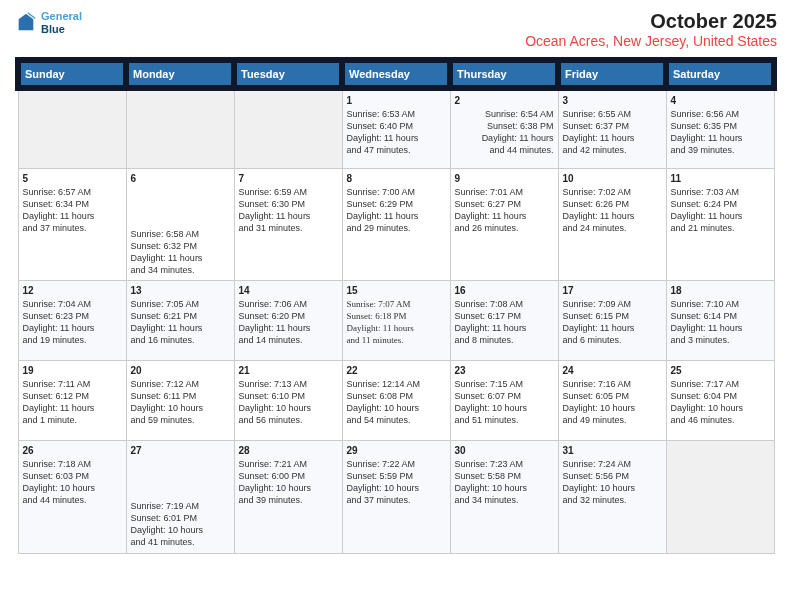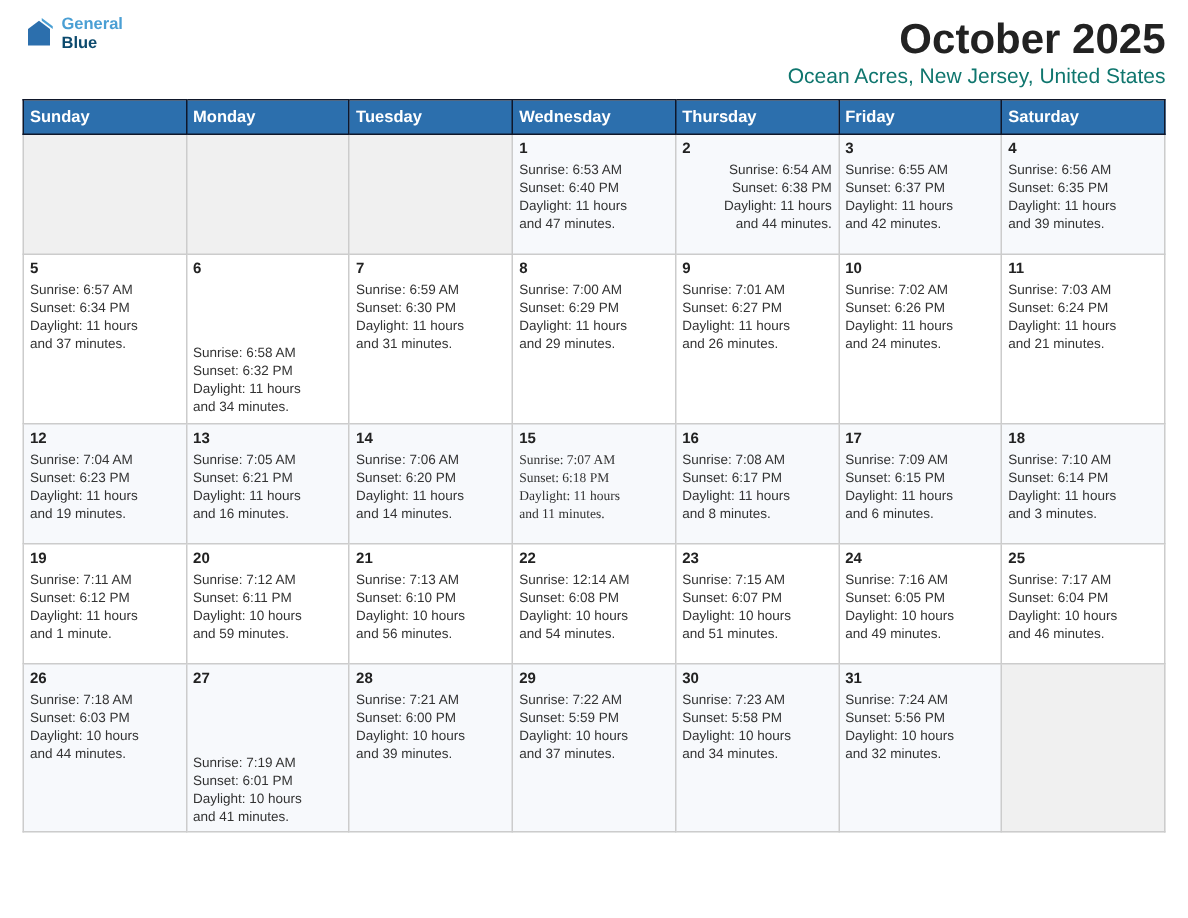--- a/index.html
+++ b/index.html
@@ -36,41 +36,41 @@
       color: #4a9fd4;
     }
     .logo-icon {
       width: 22px;
       height: 22px;
     }
     .title-block {
       text-align: right;
     }
     .calendar-title {
-      font-size: 28px;
+      font-size: 20px;
       font-weight: bold;
       color: #222;
     }
     .calendar-subtitle {
       font-size: 14px;
-      color: #0f766e;
+      color: #ef4444;
     }
     table {
       width: 100%;
       border-collapse: collapse;
       table-layout: fixed;
     }
     thead tr th {
       background-color: #2c6fad;
       color: #fff;
       font-size: 11px;
       font-weight: bold;
       padding: 5px 4px;
       text-align: left;
-      border: 1px solid #0f172a;
+      border: 6px solid #0f172a;
     }
     tbody tr td {
       border: 1px solid #ccc;
       vertical-align: top;
       padding: 4px;
       font-size: 9.5px;
       color: #222;
       height: 80px;
       background: #fff;
     }

